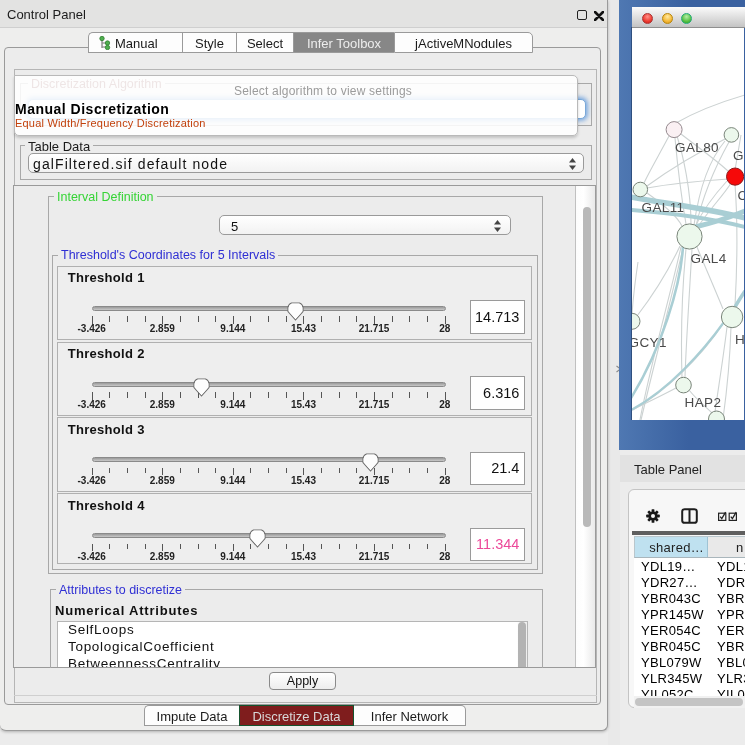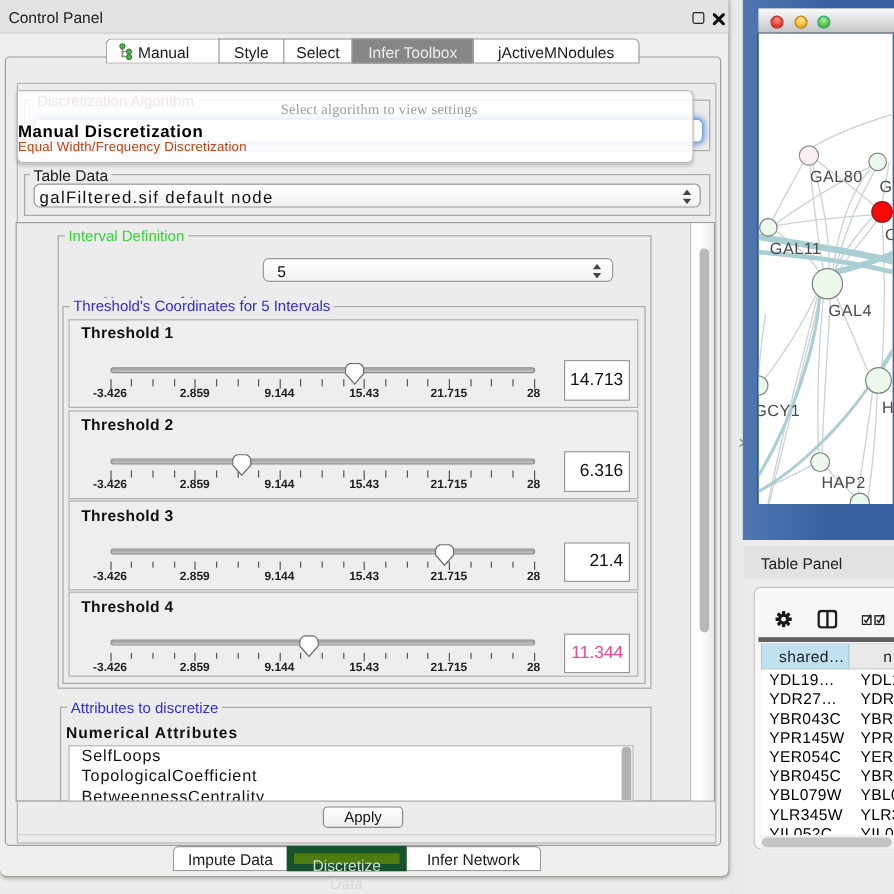--- a/index.html
+++ b/index.html
@@ -235,26 +235,26 @@
     <div class="abs" style="right:0;top:0;width:10px;height:100%;background:linear-gradient(90deg,#fdfdfd,#eee);"></div>
     <div class="abs" style="right:1px;top:0;width:8px;height:100%;background:#b3b3b3;border-radius:4px 4px 0 0;"></div>
   </div>
 
   <div class="abs" style="left:269px;top:672px;width:67px;height:18px;background:linear-gradient(#ffffff,#ededed);border:1px solid #8a8a8a;border-radius:4px;text-align:center;font-size:12.5px;color:#111;padding-top:1px;">Apply</div>
 
   <div class="abs" style="left:14px;top:695px;width:583px;height:1px;background:#cfcfcf;"></div>
 
   <div class="abs" style="left:144px;top:705px;height:21px;display:flex;font-size:13px;color:#1a1a1a;">
     <div style="width:95px;border:1px solid #9a9a9a;border-right:none;border-radius:5px 0 0 0;background:#fdfdfd;padding:3px 0 0 0;text-align:center;">Impute Data</div>
-    <div style="width:100px;border:6px solid #14532d;background:#4d7c0f;color:#d8d8d8;padding:3px 0 0 0;text-align:center;">Discretize Data</div>
+    <div style="width:115px;border:1px solid #14532d;background:#7f1d1d;color:#d8d8d8;padding:3px 0 0 0;text-align:center;">Discretize Data</div>
     <div style="width:112px;border:1px solid #9a9a9a;border-left:none;border-radius:0 5px 0 0;background:#fdfdfd;padding:3px 0 0 0;text-align:center;">Infer Network</div>
   </div>
 
   <div class="abs" style="left:14px;top:75px;width:564px;height:61px;background:rgba(255,255,255,0.87);border:1px solid #b9b9b9;border-radius:0 5px 5px 5px;box-shadow:0 2px 3px rgba(0,0,0,0.18);">
-    <div class="abs" style="left:219px;top:7.5px;font-size:12px;color:#9b9b9b;letter-spacing:0.2px;font-family:Liberation Serif, serif;">Select algorithm to view settings</div>
+    <div class="abs" style="left:219px;top:7.5px;font-size:12px;color:#9b9b9b;letter-spacing:0.2px;">Select algorithm to view settings</div>
     <div class="abs b" style="left:0px;top:25px;font-size:14px;letter-spacing:0.5px;color:#000;">Manual Discretization</div>
     <div class="abs" style="left:0px;top:41px;font-size:11px;letter-spacing:0.2px;color:#c2410c;">Equal Width/Frequency Discretization</div>
   </div>
 </div>
 
 <svg class="abs" style="left:615px;top:365px;" width="7" height="8" viewBox="0 0 7 8">
     <path d="M1.5 1 L5.5 4 L1.5 7" stroke="#8a8a8a" stroke-width="1.1" fill="none"></path>
   </svg>
 
 <div class="abs" id="netwin" style="left:619px;top:0;width:126px;height:450px;background:linear-gradient(90deg,#4f78b2,#3a61a0 55%);">

